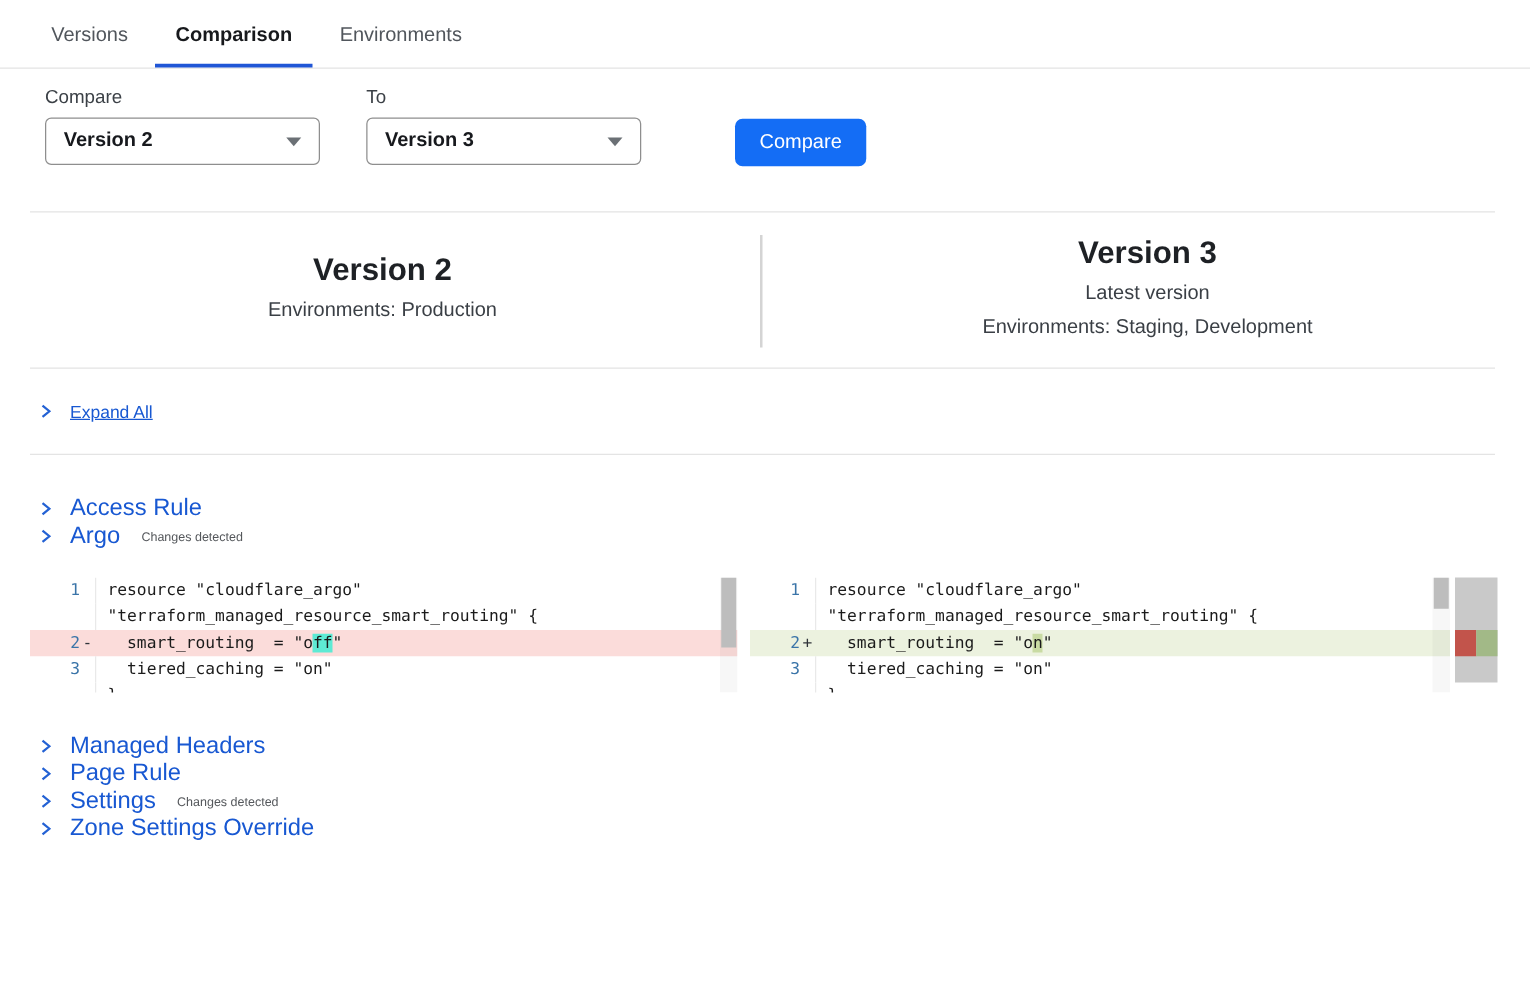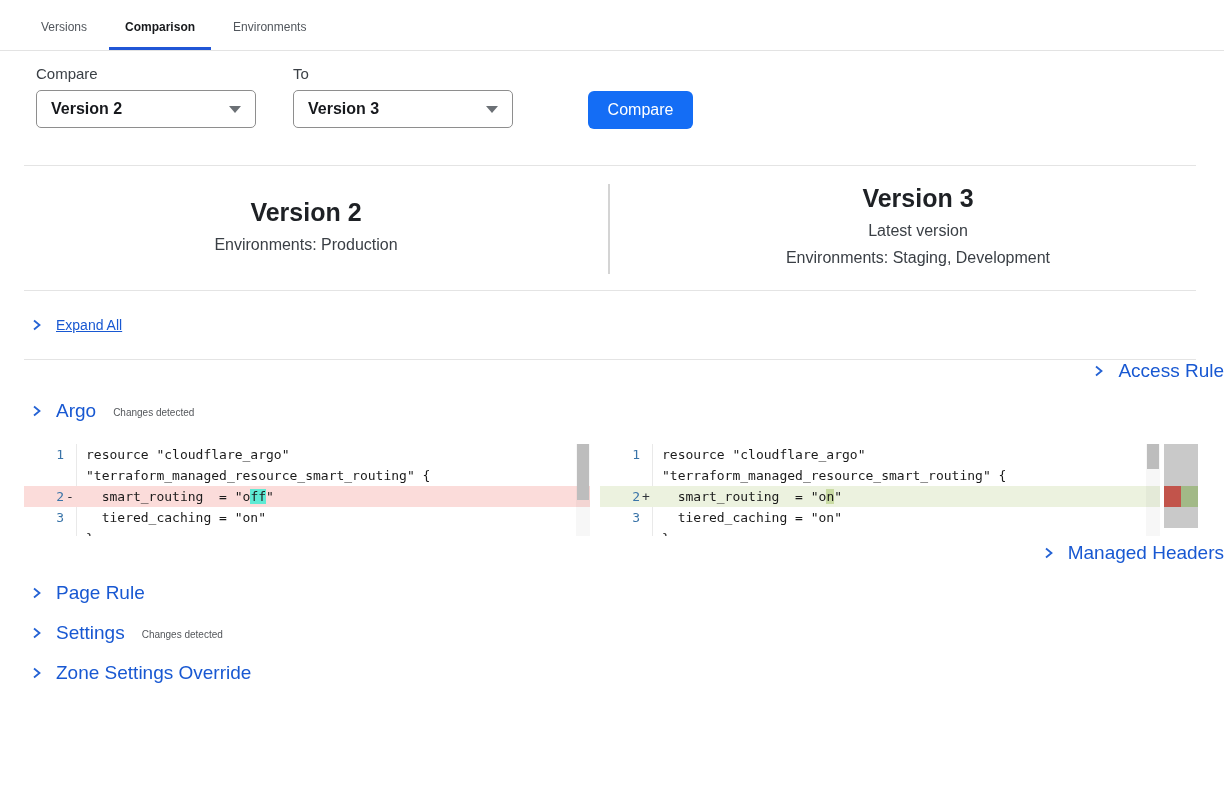--- a/index.html
+++ b/index.html
@@ -1,21 +1,21 @@
 <!DOCTYPE html>
 <html><head>
 <meta charset="utf-8">
 <style>
   * { margin:0; padding:0; box-sizing:border-box; }
   html,body { width:1224px; height:788px; overflow:hidden; background:#fff;
               font-family:"Liberation Sans", sans-serif; color:#1b1e22; }
 
   
   .tabs { display:flex; padding:14px 0 0 25px; border-bottom:1px solid #e3e3e3; }
-  .tab  { padding:6px 16px 13px; font-size:12px; color:#51565c;
+  .tab  { padding:6px 16px 13px; font-size:16px; color:#51565c;
           border-bottom:3px solid transparent; cursor:pointer; margin-right:6px; }
   .tab.active { color:#17191c; font-weight:700; border-bottom-color:#2056d6; }
 
   
   .form-row { display:flex; padding:14px 0 0 36px; margin-bottom:36px; }
   .field-group { width:257px; }
   .field-label { font-size:15px; color:#3b4046; margin-bottom:8px; }
   .select { width:220px; height:38px; border:1px solid #8e8e8e; border-radius:5px;
             background:#fff; display:flex; align-items:center; justify-content:space-between;
             padding:0 14px; font-size:16px; font-weight:700; color:#17191d; cursor:pointer; }
@@ -39,21 +39,21 @@
   
   .expand-row { display:flex; align-items:center; padding:26px 0 26px 30px; }
   .chev { flex:none; margin-right:13px; color:#2462d4; display:inline-flex; }
   .link-blue { color:#1858d2; cursor:pointer; }
   .expand-label { font-size:14px;text-decoration:underline; }
 
   
   .section-row { display:flex; align-items:center; padding-left:30px; }
   .section-title { font-size:19px; }
   .badge { font-size:10px; color:#54575b; margin-left:17px; padding-top:3px; }
-  .mt16 { margin-top:0;justify-content:flex-end; } .mt18 { margin-top:18px; }
+  .mt16 { margin-top:32px; } .mt18 { }
 
   
   .diff-row { display:flex; margin:22px 0 6px 24px; }
   .code-panel { position:relative; overflow:hidden; height:92px; background:#fff;
                 font-family:"DejaVu Sans Mono", monospace; font-size:13px; line-height:21px; }
   .panel-left { width:566px; }
   .panel-right { width:560px; margin-left:10px; }
   .cl { display:flex; height:21px; white-space:pre; }
   .gut { flex:none; width:52px; color:#3a74a8; }
   .gut .num { display:inline-block; width:40px; text-align:right; }

